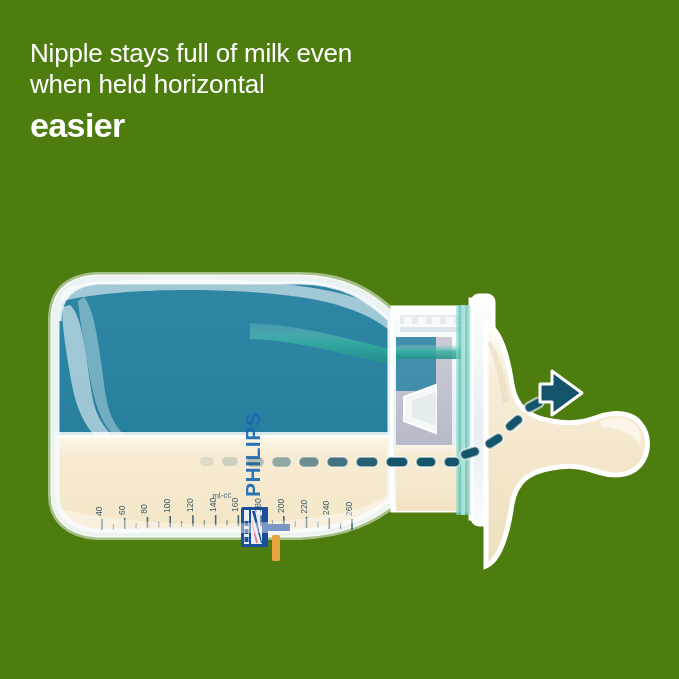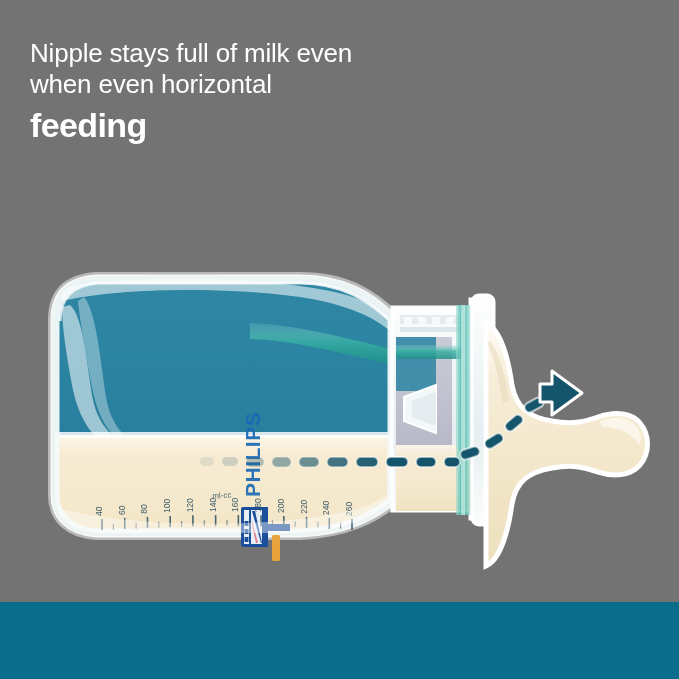--- a/index.html
+++ b/index.html
@@ -3,22 +3,22 @@
 <meta charset="utf-8">
 <style>
   html, body {
     margin: 0;
     padding: 0;
     background: #0a6d8c;
   }
   #stage {
     position: relative;
     width: 679px;
-    height: 602px;
-    background: #737373;
+    height: 679px;
+    background: #4d7c0f;
     overflow: hidden;
     font-family: "Liberation Sans", sans-serif;
   }
 
   
   #headline {
     position: absolute;
     left: 30px;
     top: 38px;
     width: 430px;
@@ -51,23 +51,23 @@
   }
   #art svg { display: block; }
 </style>
 </head>
 <body>
 
 <div id="stage">
 
   <div id="headline">
     <div class="hl-light">Nipple stays full of milk even</div>
-    <div class="hl-light">when even horizontal</div>
+    <div class="hl-light">when held horizontal</div>
     <div class="hl-bold-wrap">
-      <div class="hl-bold">feeding</div>
+      <div class="hl-bold">easier</div>
     </div>
   </div>
 
   <div id="art">
     <svg width="679" height="330" viewBox="0 0 679 330" xmlns="http://www.w3.org/2000/svg">
       <defs>
 
         <linearGradient id="gBody" x1="0" y1="0" x2="0" y2="1">
           <stop offset="0" stop-color="#ffffff" stop-opacity="0.97"></stop>
           <stop offset="0.10" stop-color="#eaf2f4" stop-opacity="0.92"></stop>

